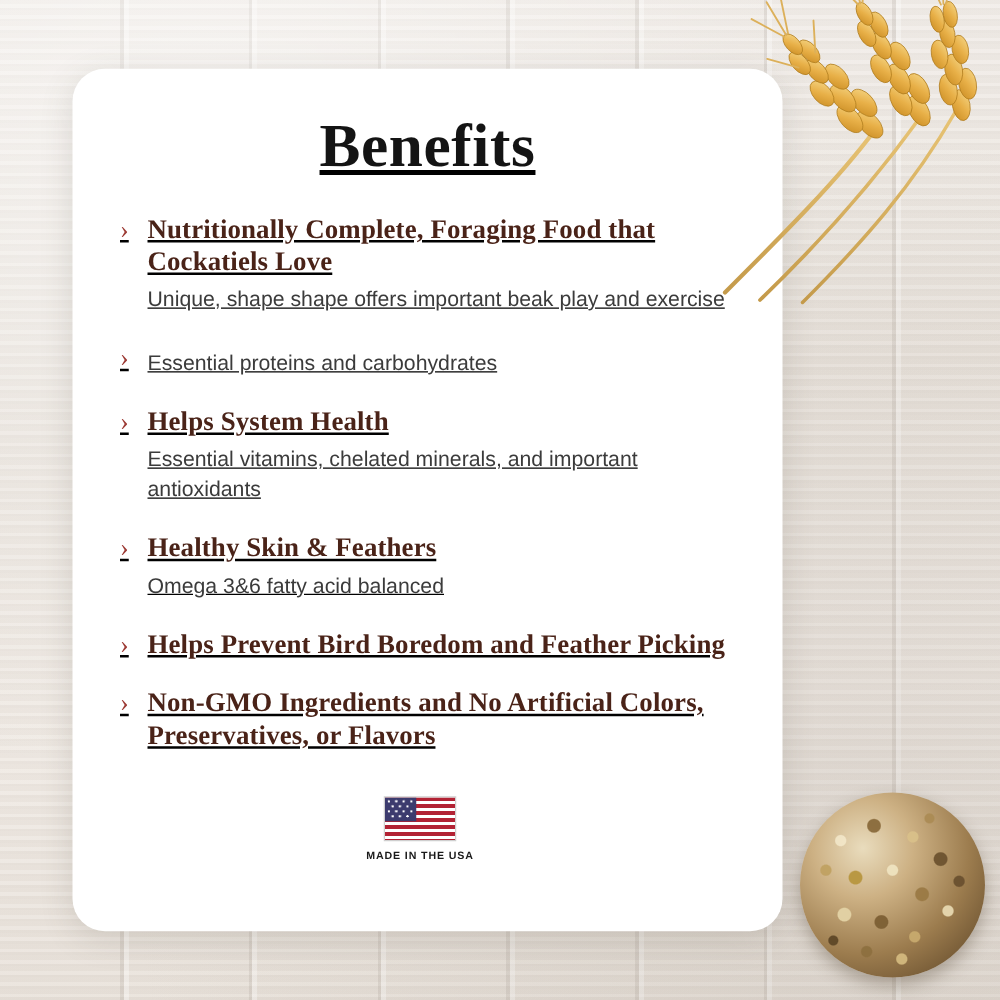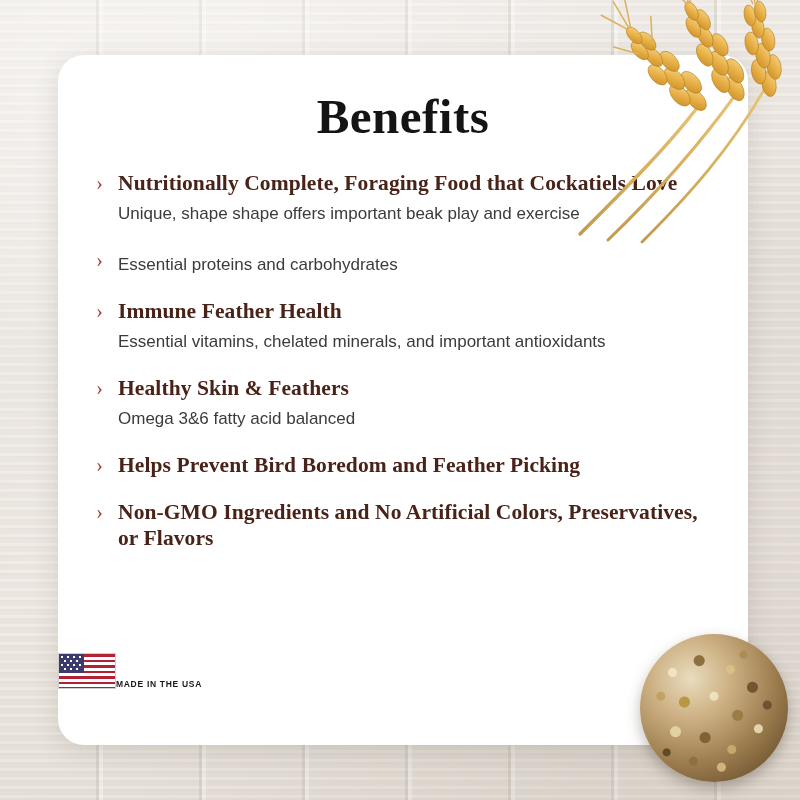--- a/index.html
+++ b/index.html
@@ -48,27 +48,28 @@
     background:
       radial-gradient(ellipse at 20% 15%, rgba(255,255,255,0.45), rgba(255,255,255,0) 55%),
       radial-gradient(ellipse at 85% 85%, rgba(170,160,150,0.22), rgba(255,255,255,0) 60%);
   }
 
   
   .card {
     position: absolute;
     left: 58px;
     top: 55px;
-    width: 690px;
+    width: 568px;
     height: 690px;
     background: #ffffff;
     border-radius: 26px;
     box-shadow: 0 6px 26px rgba(90,80,70,0.16);
     z-index: 3;
     overflow: hidden;
+    text-decoration: underline;
   }
 
   .title {
     font-family: "Liberation Serif", serif;
     font-weight: bold;
     font-size: 49px;
     color: #141414;
     text-align: center;
     letter-spacing: 0.5px;
     margin-top: 33px;
@@ -116,21 +117,22 @@
 
   .benefit.no-sub { margin-bottom: 19px; }
 
   
   .usa-badge {
     position: absolute;
     left: 0;
     right: 12px;
     bottom: 56px;
     display: flex;
-    align-items: flex-end;
+    flex-direction: column;
+    align-items: center;
   }
   .flag {
     width: 58px;
     height: 36px;
     position: relative;
     border: 1px solid #cfcfcf;
     background: #ffffff;
     overflow: hidden;
   }
   .flag .stripes {
@@ -251,21 +253,21 @@
     <div class="benefit">
       <span class="chev">›</span>
       <div class="benefit-text">
         <div class="b-sub">Essential proteins and carbohydrates</div>
       </div>
     </div>
 
     <div class="benefit">
       <span class="chev">›</span>
       <div class="benefit-text">
-        <div class="b-head">Immune Feather Health</div>
+        <div class="b-head">Helps System Health</div>
         <div class="b-sub">Essential vitamins, chelated minerals, and important antioxidants</div>
       </div>
     </div>
 
     <div class="benefit">
       <span class="chev">›</span>
       <div class="benefit-text">
         <div class="b-head">Healthy Skin &amp; Feathers</div>
         <div class="b-sub">Omega 3&amp;6 fatty acid balanced</div>
       </div>

